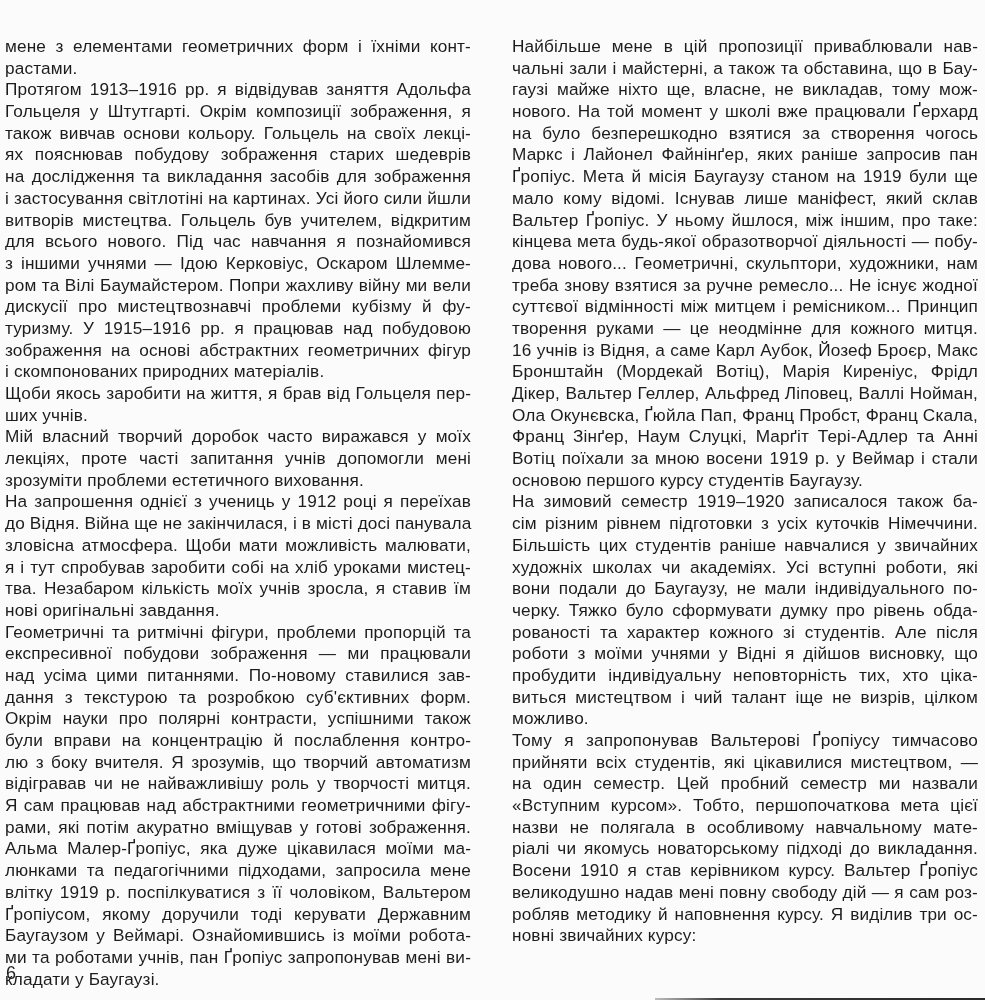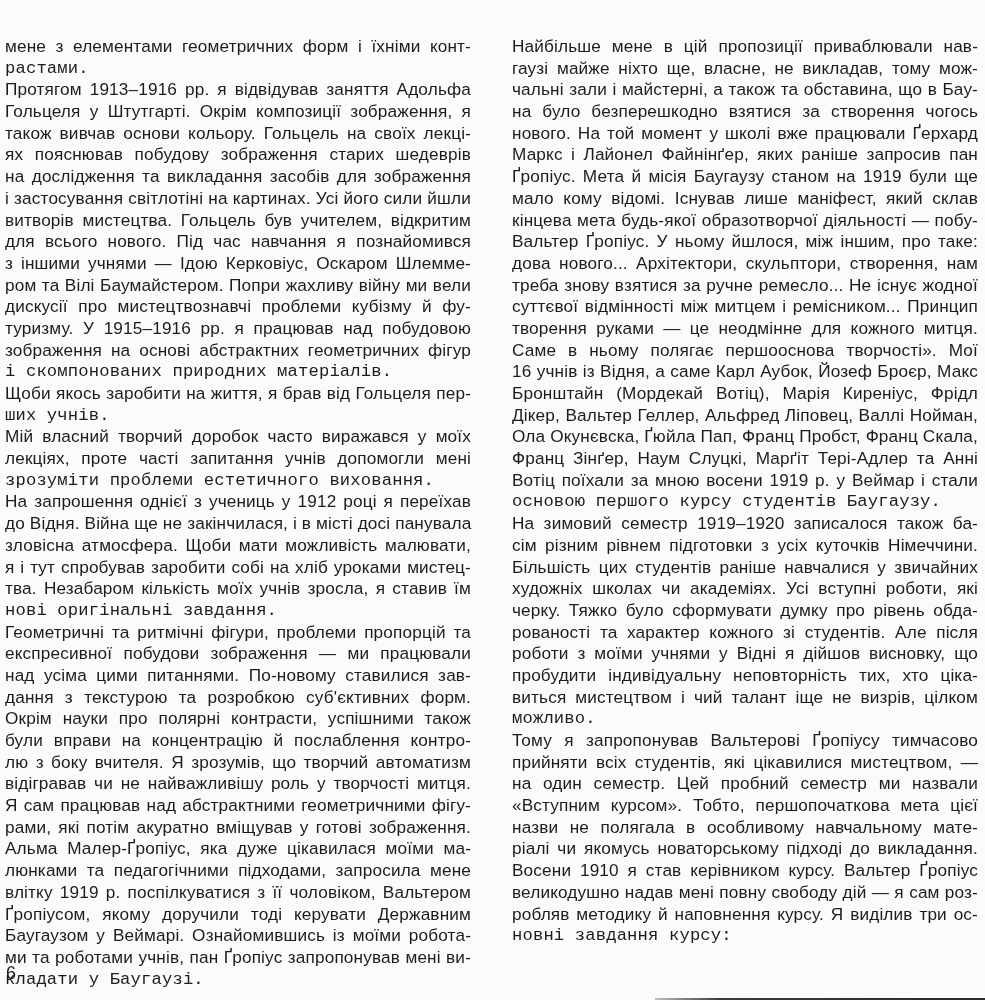--- a/index.html
+++ b/index.html
@@ -16,21 +16,21 @@
     font-size: 17.2px; line-height: 21.7px;
     letter-spacing: 0.15px;
   }
   .col-left { left: 5px; }
   .col-right { left: 512px; }
   .line {
     display: block; white-space: nowrap;
     text-align: justify; text-align-last: justify;
     height: 21.7px;
   }
-  .line.last { text-align-last: left; font-family: Liberation Mono, monospace; }
+  .line.last { text-align-last: left; }
   .page-number {
     position: absolute; left: 6px; top: 962px;
     font-size: 18px; line-height: 22px;
   }
   .bottom-edge {
     position: absolute; left: 655px; right: 0; bottom: 0; height: 2px;
     background: linear-gradient(to right, #bdbdbd, #3a3a3a 20%, #2a2a2a);
   }
 </style>
 </head>
@@ -91,62 +91,62 @@
         <span class="line">влітку 1919 р. поспілкуватися з її чоловіком, Вальтером</span>
         <span class="line">Ґропіусом, якому доручили тоді керувати Державним</span>
         <span class="line">Баугаузом у Веймарі. Ознайомившись із моїми робота-</span>
         <span class="line">ми та роботами учнів, пан Ґропіус запропонував мені ви-</span>
         <span class="line last">кладати у Баугаузі.</span>
       </div>
     </div>
   <div class="col col-right" id="col-right">
       <div>
         <span class="line">Найбільше мене в цій пропозиції приваблювали нав-</span>
+        <span class="line">чальні зали і майстерні, а також та обставина, що в Бау-</span>
         <span class="line">гаузі майже ніхто ще, власне, не викладав, тому мож-</span>
-        <span class="line">чальні зали і майстерні, а також та обставина, що в Бау-</span>
+        <span class="line">нового. На той момент у школі вже працювали Ґерхард</span>
         <span class="line">на було безперешкодно взятися за створення чогось</span>
-        <span class="line">нового. На той момент у школі вже працювали Ґерхард</span>
         <span class="line">Маркс і Лайонел Файнінґер, яких раніше запросив пан</span>
         <span class="line">Ґропіус. Мета й місія Баугаузу станом на 1919 були ще</span>
         <span class="line">мало кому відомі. Існував лише маніфест, який склав</span>
+        <span class="line">Вальтер Ґропіус. У ньому йшлося, між іншим, про таке:</span>
         <span class="line">кінцева мета будь-якої образотворчої діяльності — побу-</span>
-        <span class="line">Вальтер Ґропіус. У ньому йшлося, між іншим, про таке:</span>
-        <span class="line">дова нового... Архітектори, скульптори, створення, нам</span>
+        <span class="line">дова нового... Геометричні, скульптори, художники, нам</span>
         <span class="line">треба знову взятися за ручне ремесло... Не існує жодної</span>
         <span class="line">суттєвої відмінності між митцем і ремісником... Принцип</span>
         <span class="line">творення руками — це неодмінне для кожного митця.</span>
-        <span class="line">Саме в ньому полягає першооснова творчості». Мої</span>
         <span class="line">16 учнів із Відня, а саме Карл Аубок, Йозеф Броєр, Макс</span>
         <span class="line">Бронштайн (Мордекай Вотіц), Марія Киреніус, Фрідл</span>
         <span class="line">Дікер, Вальтер Геллер, Альфред Ліповец, Валлі Нойман,</span>
         <span class="line">Ола Окунєвска, Ґюйла Пап, Франц Пробст, Франц Скала,</span>
         <span class="line">Франц Зінґер, Наум Слуцкі, Марґіт Тері-Адлер та Анні</span>
         <span class="line">Вотіц поїхали за мною восени 1919 р. у Веймар і стали</span>
         <span class="line last">основою першого курсу студентів Баугаузу.</span>
       </div>
       <div>
         <span class="line">На зимовий семестр 1919–1920 записалося також ба-</span>
         <span class="line">сім різним рівнем підготовки з усіх куточків Німеччини.</span>
         <span class="line">Більшість цих студентів раніше навчалися у звичайних</span>
         <span class="line">художніх школах чи академіях. Усі вступні роботи, які</span>
+        <span class="line">вони подали до Баугаузу, не мали індивідуального по-</span>
         <span class="line">черку. Тяжко було сформувати думку про рівень обда-</span>
         <span class="line">рованості та характер кожного зі студентів. Але після</span>
         <span class="line">роботи з моїми учнями у Відні я дійшов висновку, що</span>
         <span class="line">пробудити індивідуальну неповторність тих, хто ціка-</span>
         <span class="line">виться мистецтвом і чий талант іще не визрів, цілком</span>
         <span class="line last">можливо.</span>
       </div>
       <div>
         <span class="line">Тому я запропонував Вальтерові Ґропіусу тимчасово</span>
         <span class="line">прийняти всіх студентів, які цікавилися мистецтвом, —</span>
         <span class="line">на один семестр. Цей пробний семестр ми назвали</span>
         <span class="line">«Вступним курсом». Тобто, першопочаткова мета цієї</span>
         <span class="line">назви не полягала в особливому навчальному мате-</span>
         <span class="line">ріалі чи якомусь новаторському підході до викладання.</span>
         <span class="line">Восени 1910 я став керівником курсу. Вальтер Ґропіус</span>
         <span class="line">великодушно надав мені повну свободу дій — я сам роз-</span>
         <span class="line">робляв методику й наповнення курсу. Я виділив три ос-</span>
-        <span class="line last">новні завдання курсу:</span>
+        <span class="line last">новні звичайних курсу:</span>
       </div>
     </div>
   <div class="page-number">6</div>
   <div class="bottom-edge"></div>
 </div>
 
 </body></html>

